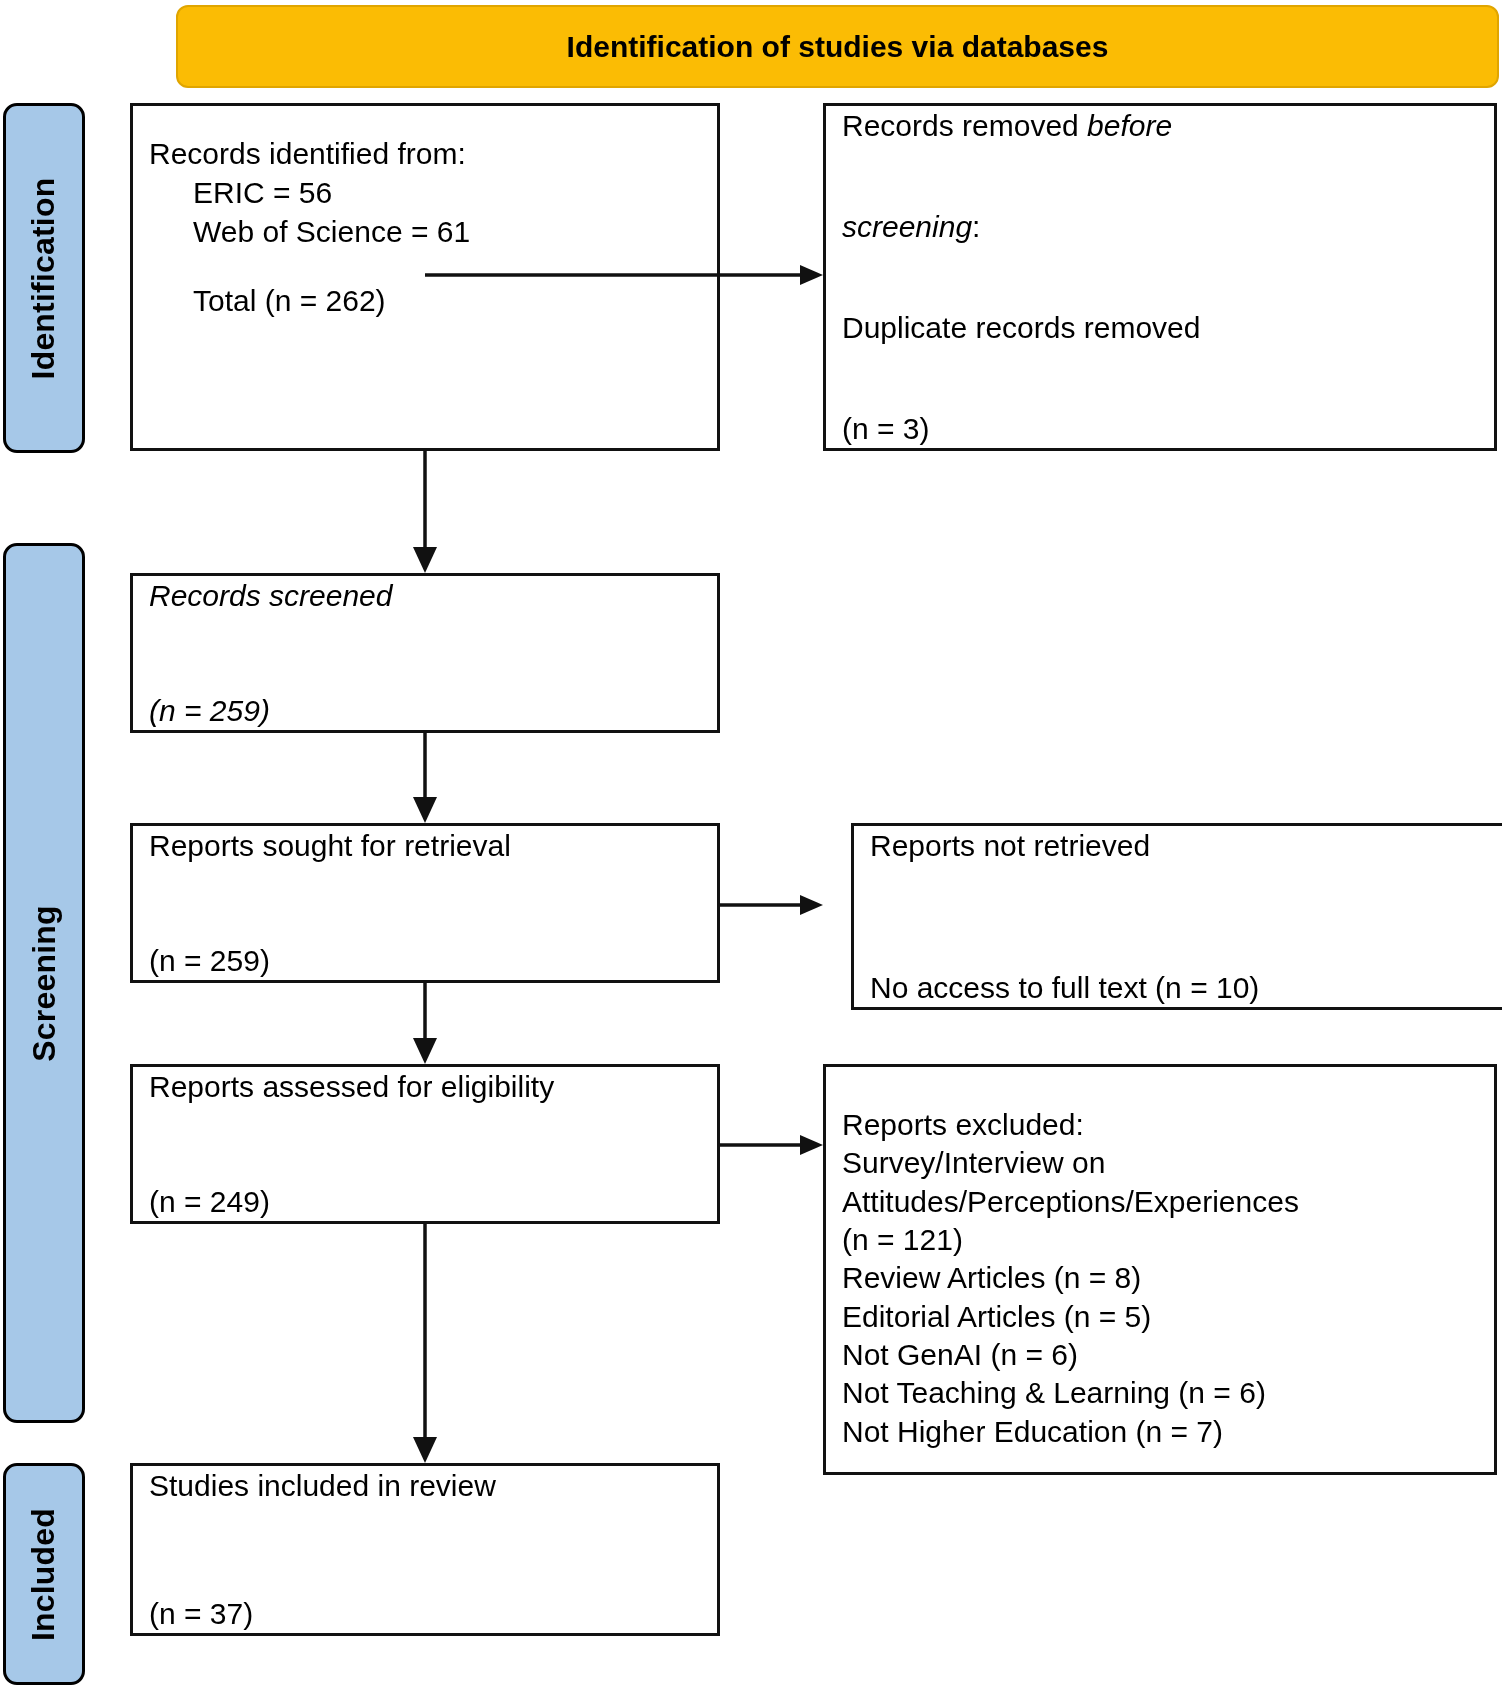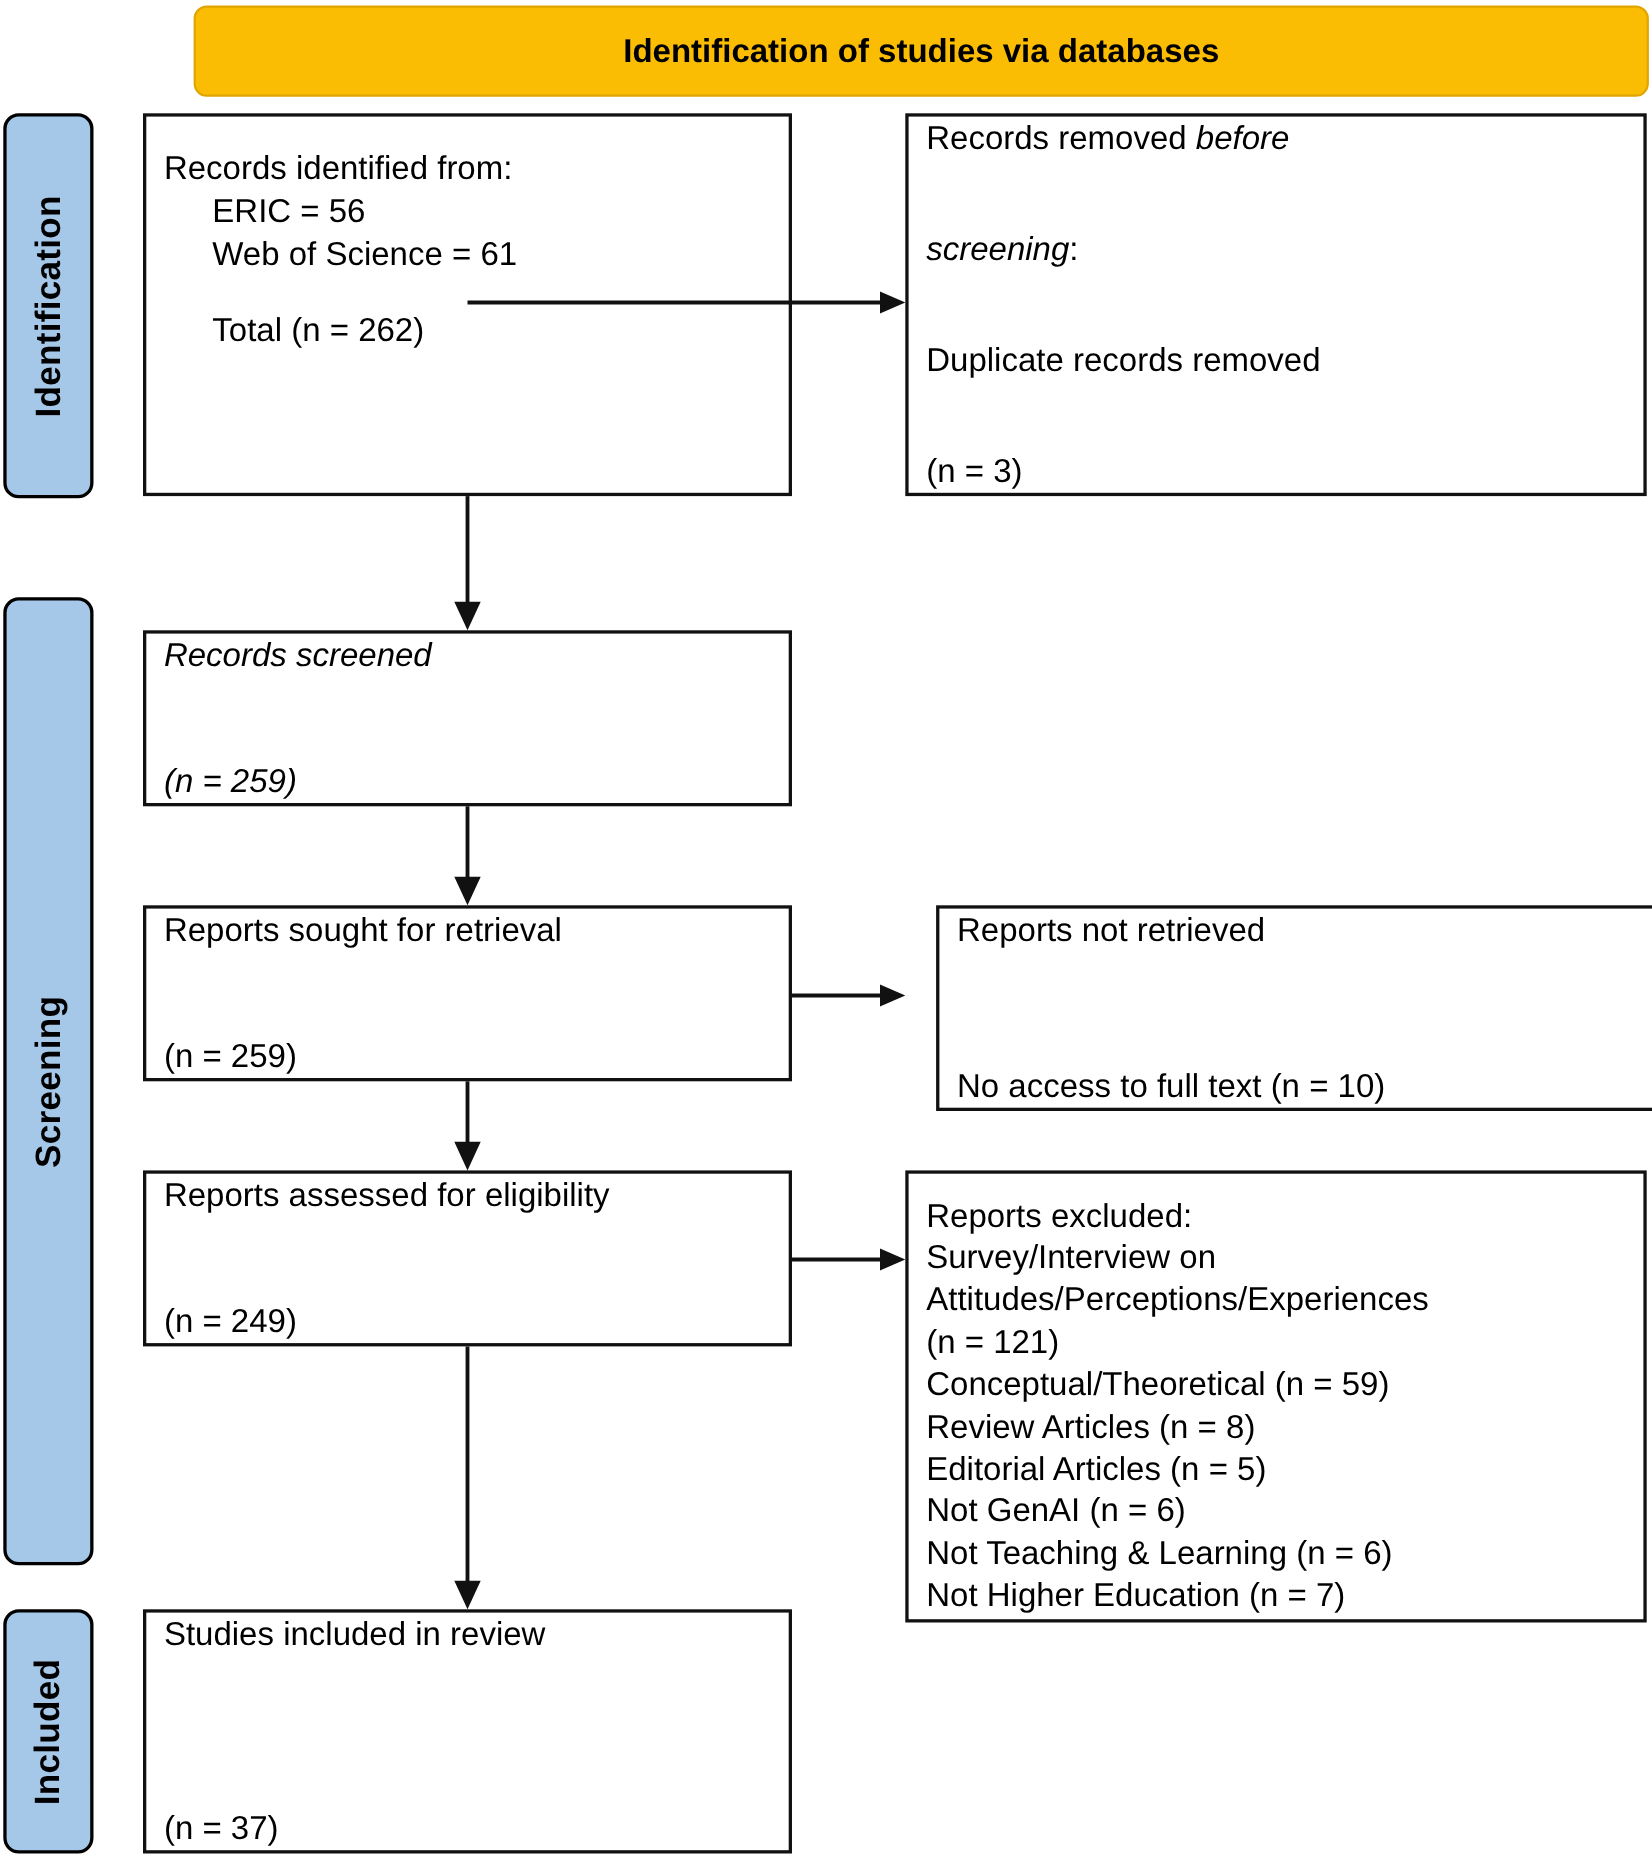--- a/index.html
+++ b/index.html
@@ -145,29 +145,28 @@
   <div class="node-box" style="left:130px; top:1064px; width:590px; height:160px;">
     <div class="line">Reports assessed for eligibility</div>
     <div class="line">(n = 249)</div>
   </div>
 
   <div class="node-box tight" style="left:823px; top:1064px; width:674px; height:411px; justify-content:center; padding-top:18px;">
     <div class="line">Reports excluded:</div>
     <div class="line">Survey/Interview on</div>
     <div class="line">Attitudes/Perceptions/Experiences</div>
     <div class="line">(n = 121)</div>
-    <div class="line">Conceptual/Theoretical (n = 59)</div>
     <div class="line">Review Articles (n = 8)</div>
     <div class="line">Editorial Articles (n = 5)</div>
     <div class="line">Not GenAI (n = 6)</div>
     <div class="line">Not Teaching &amp; Learning (n = 6)</div>
     <div class="line">Not Higher Education (n = 7)</div>
   </div>
 
-  <div class="node-box" style="left:130px; top:1463px; width:590px; height:222px;">
+  <div class="node-box" style="left:130px; top:1463px; width:590px; height:173px;">
     <div class="line">Studies included in review</div>
     <div class="line">(n = 37)</div>
   </div>
 
   <svg class="arrow-svg" style="left:425px; top:265px; width:400px; height:20px;">
     <line x1="0" y1="10" x2="375" y2="10"></line>
     <polygon points="375,0 398,10 375,20"></polygon>
   </svg>
 
   <svg class="arrow-svg" style="left:410px; top:451px; width:30px; height:124px;">

